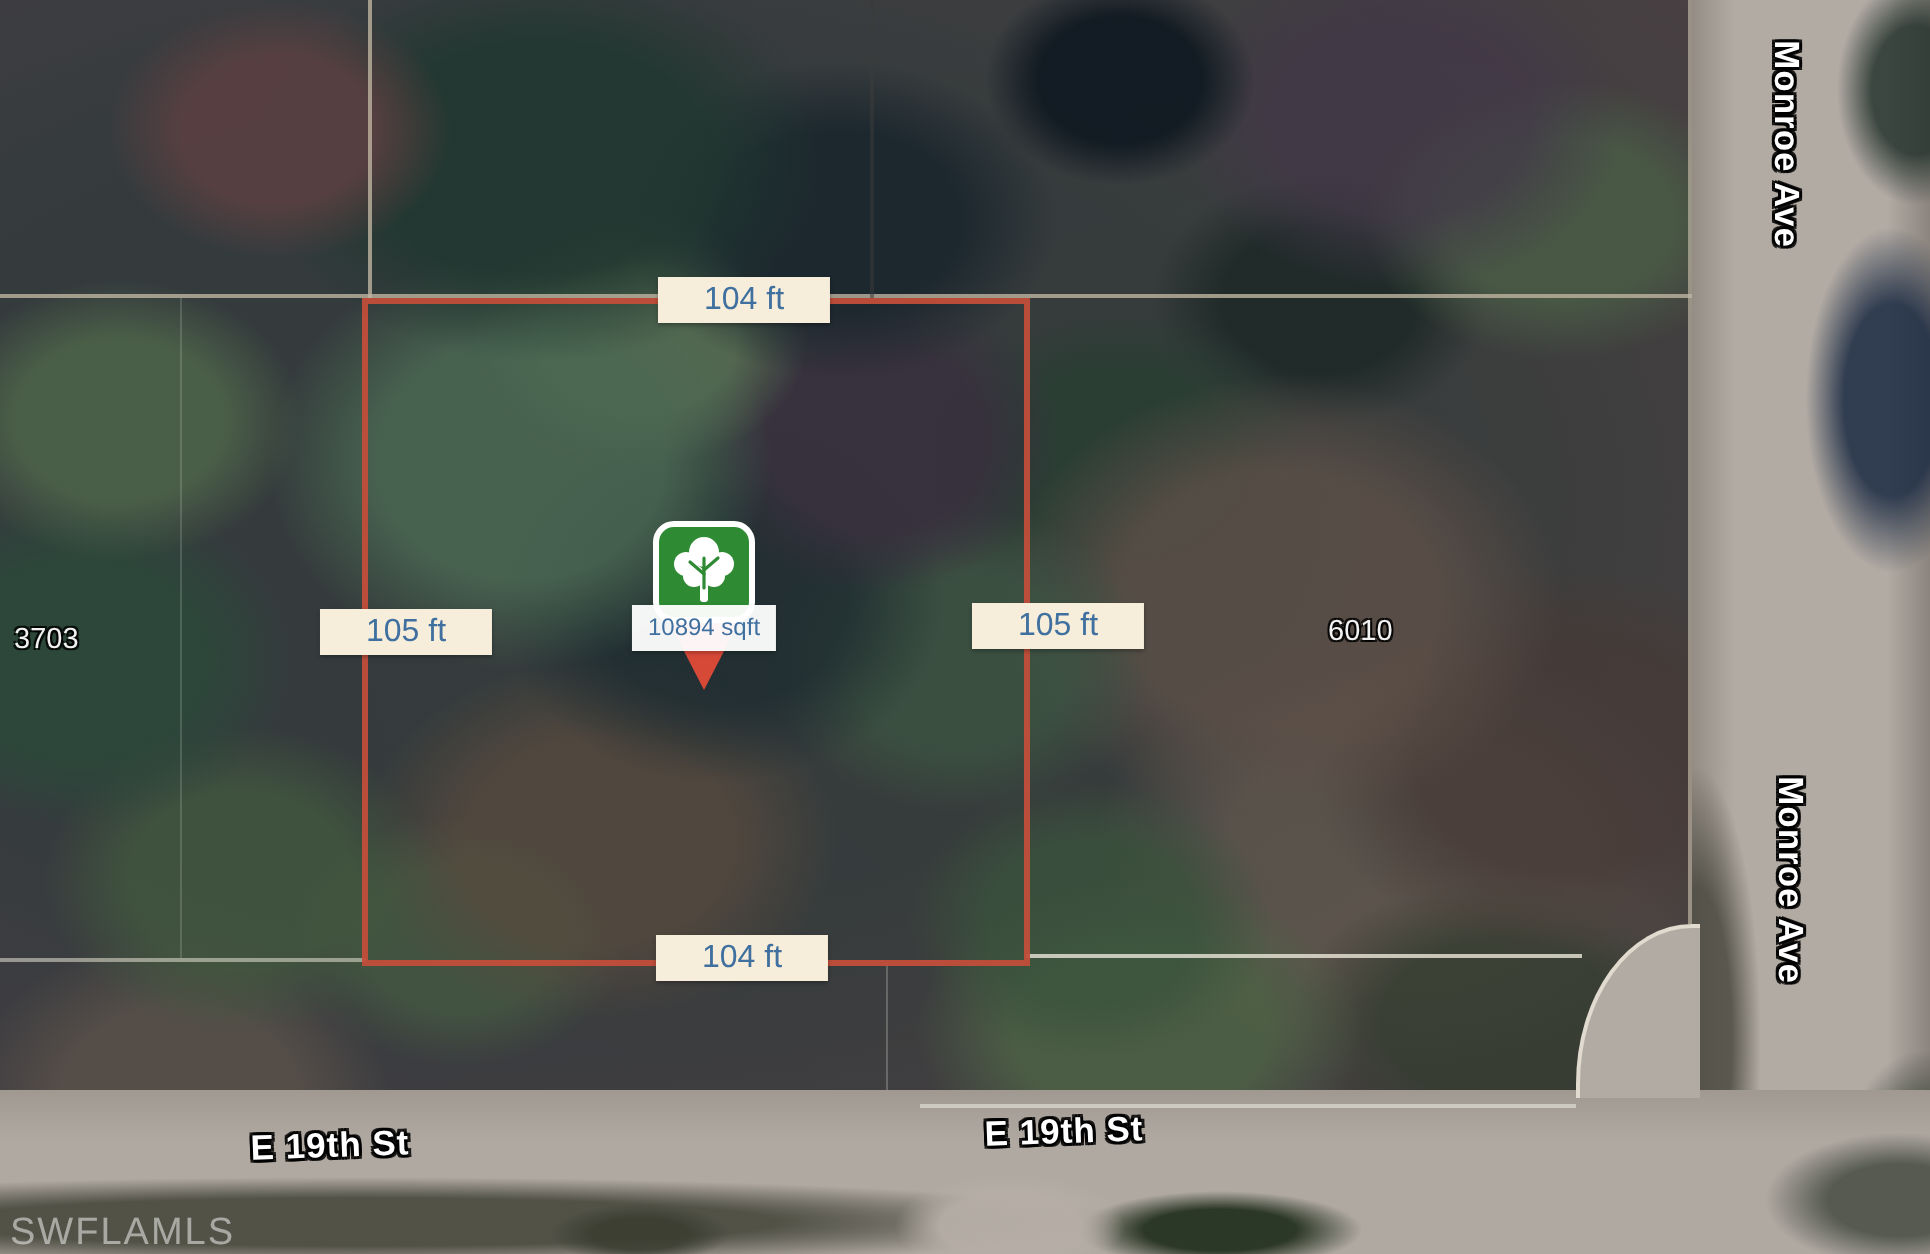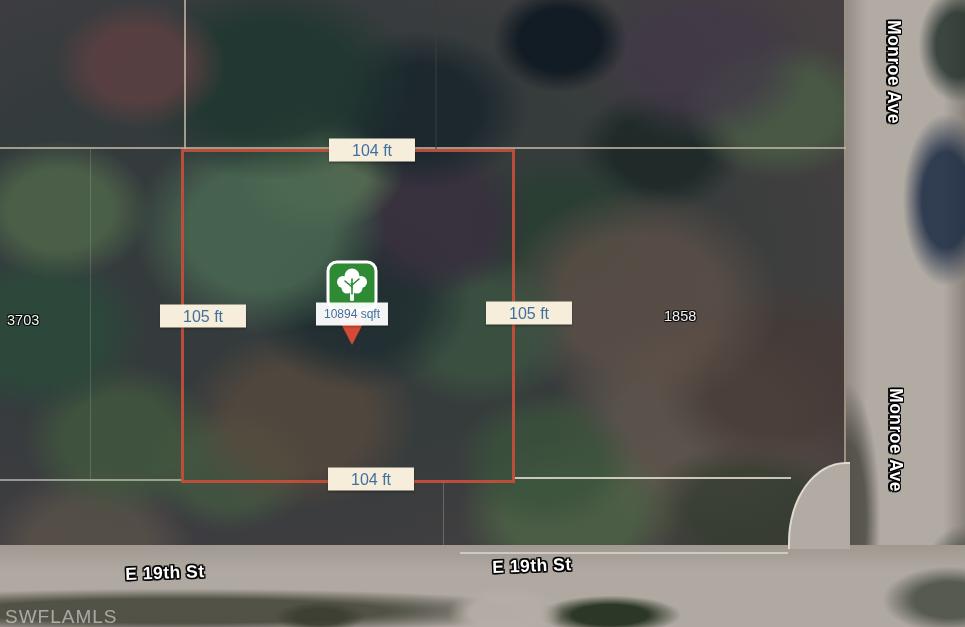--- a/index.html
+++ b/index.html
@@ -172,21 +172,21 @@
         <path d="M28 34 L28 19"></path>
         <path d="M28 27 L21 21"></path>
         <path d="M28 25 L35 19"></path>
       </g>
     </svg>
   </div>
 
   <div id="area-label">10894 sqft</div>
 
   <div class="parcel-number" style="left:7px;top:312px;">3703</div>
-  <div class="parcel-number" style="left:664px;top:308px;">1858</div>
+  <div class="parcel-number" style="left:664px;top:308px;">6010</div>
 
   <div class="street-label vertical" style="left:893px;top:72px;">Monroe Ave</div>
   <div class="street-label vertical" style="left:895px;top:440px;">Monroe Ave</div>
   <div class="street-label horizontal" style="left:165px;top:573px;">E 19th St</div>
   <div class="street-label horizontal" style="left:532px;top:566px;">E 19th St</div>
 
   <div id="watermark">SWFLAMLS</div>
 
 </div>
 

